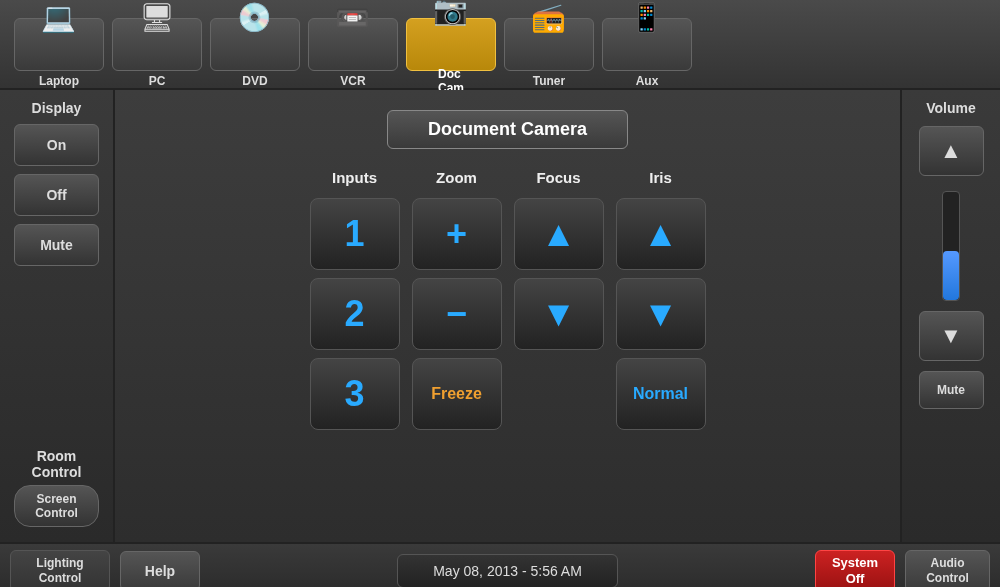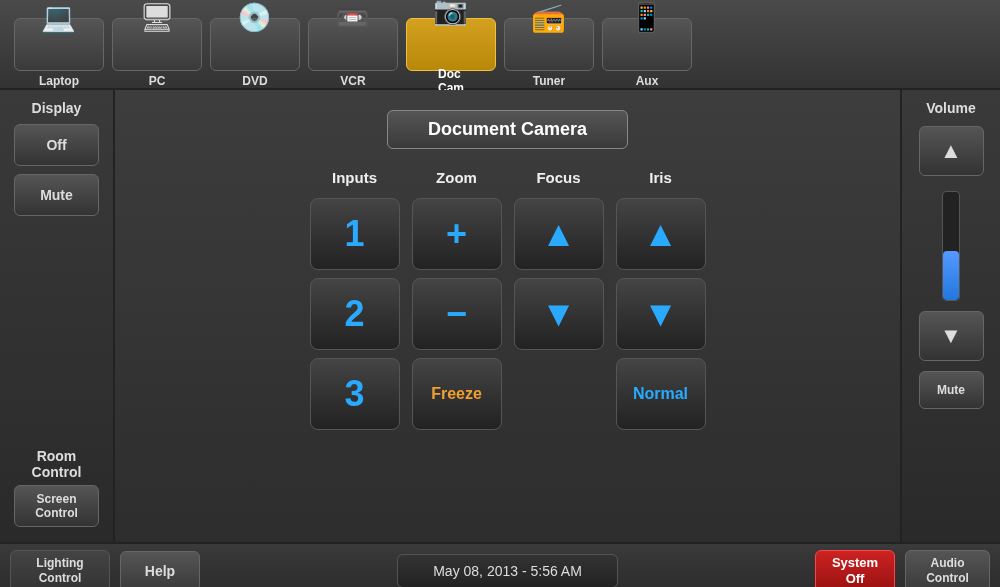--- a/index.html
+++ b/index.html
@@ -106,21 +106,21 @@
       color: #ddd;
       text-align: center;
       margin-bottom: 5px;
       margin-top: 22px;
     }
     .screen-control-btn {
       width: 85px;
       height: 42px;
       background: linear-gradient(180deg, #555 0%, #333 100%);
       border: 1px solid #666;
-      border-radius: 6px;
+      border-radius: 16px;
       color: #ddd;
       font-size: 12px;
       font-weight: bold;
       cursor: pointer;
       display: flex;
       align-items: center;
       justify-content: center;
       text-align: center;
       margin-bottom: 5px;
     }
@@ -386,20 +386,21 @@
   <div class="source-btn">
     <span class="icon icon-aux"></span>
     <span class="label">Aux</span>
   </div>
 </div>
 
 <div class="main-area">
 
   <div class="left-panel">
     <div class="section-title">Display</div>
+    <div class="control-btn">On</div>
     <div class="control-btn">Off</div>
     <div class="control-btn">Mute</div>
     <div class="left-spacer"></div>
     <div class="room-control-section">
       <div class="room-control-title">Room<br>Control</div>
       <div class="screen-control-btn">Screen<br>Control</div>
     </div>
   </div>
 
   <div class="center-panel">

